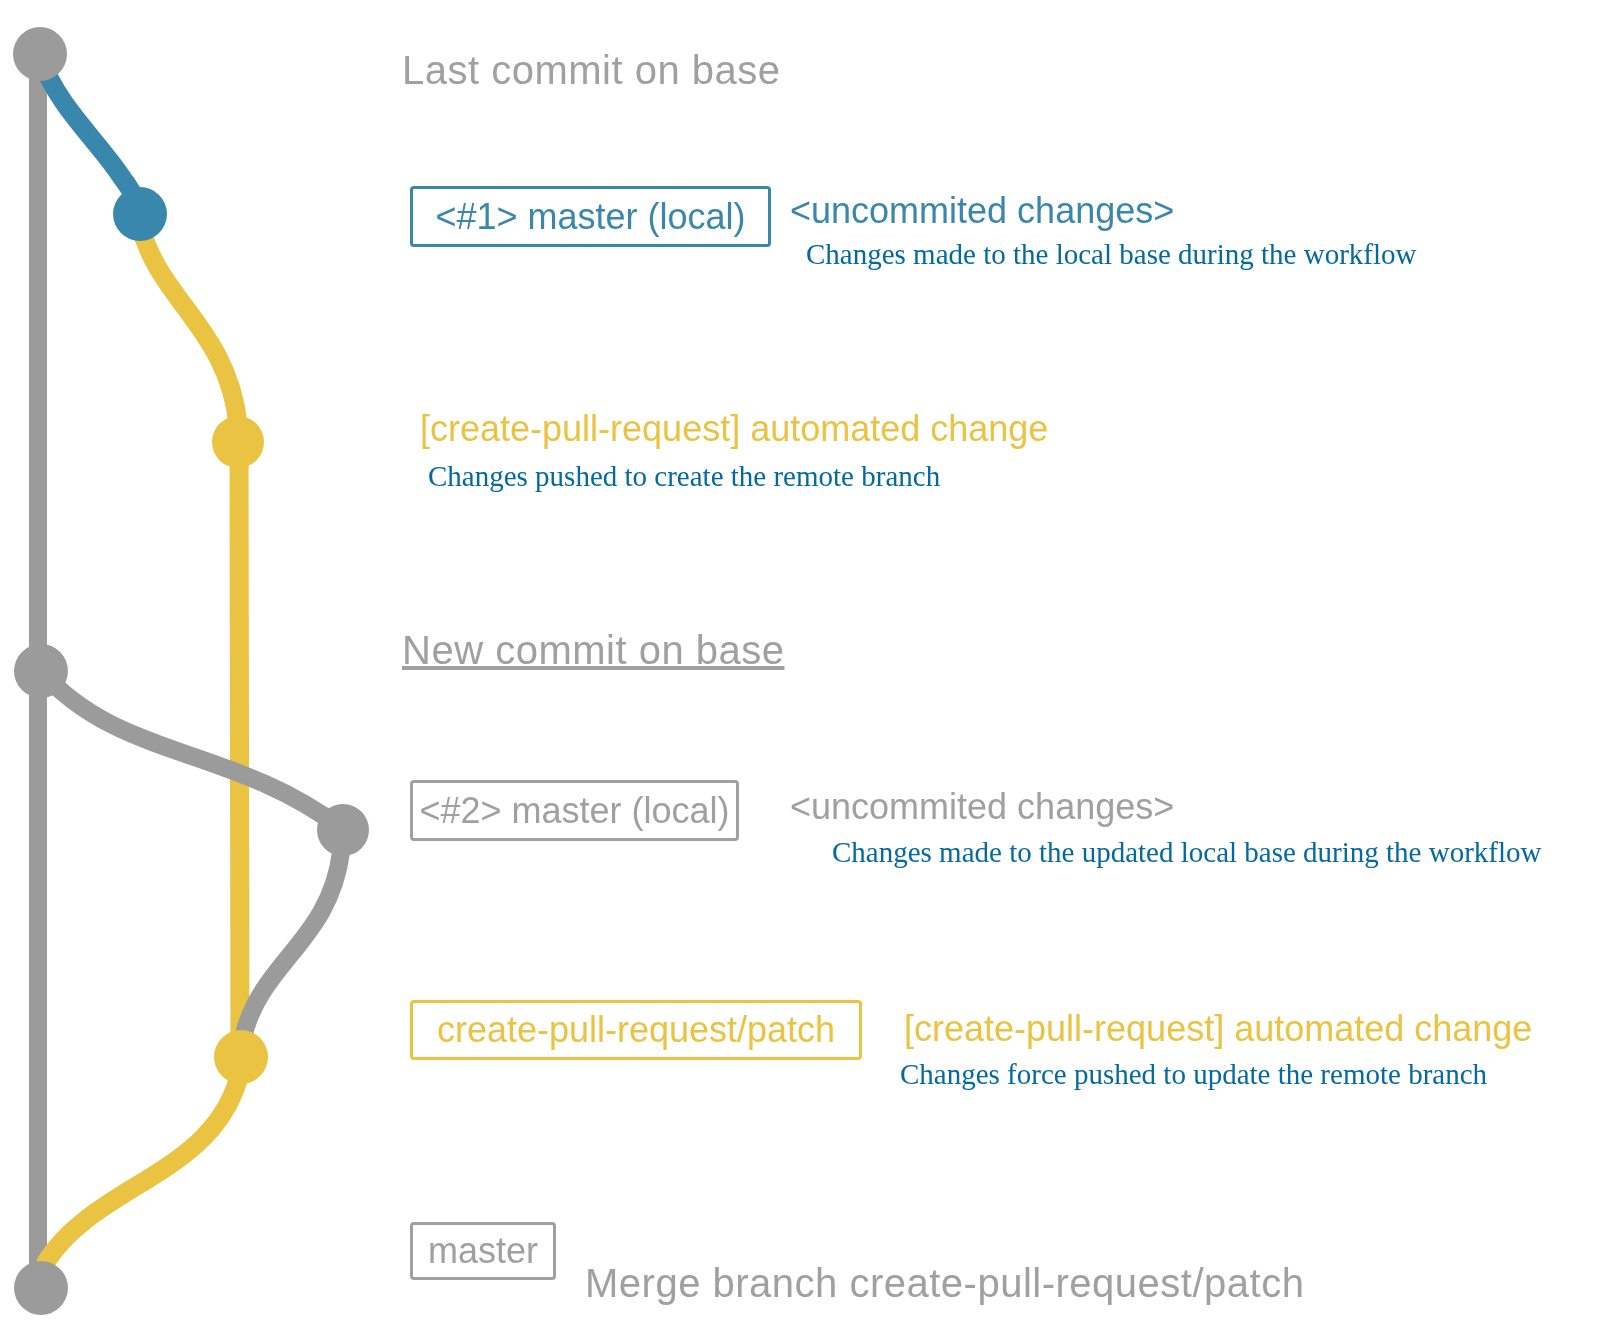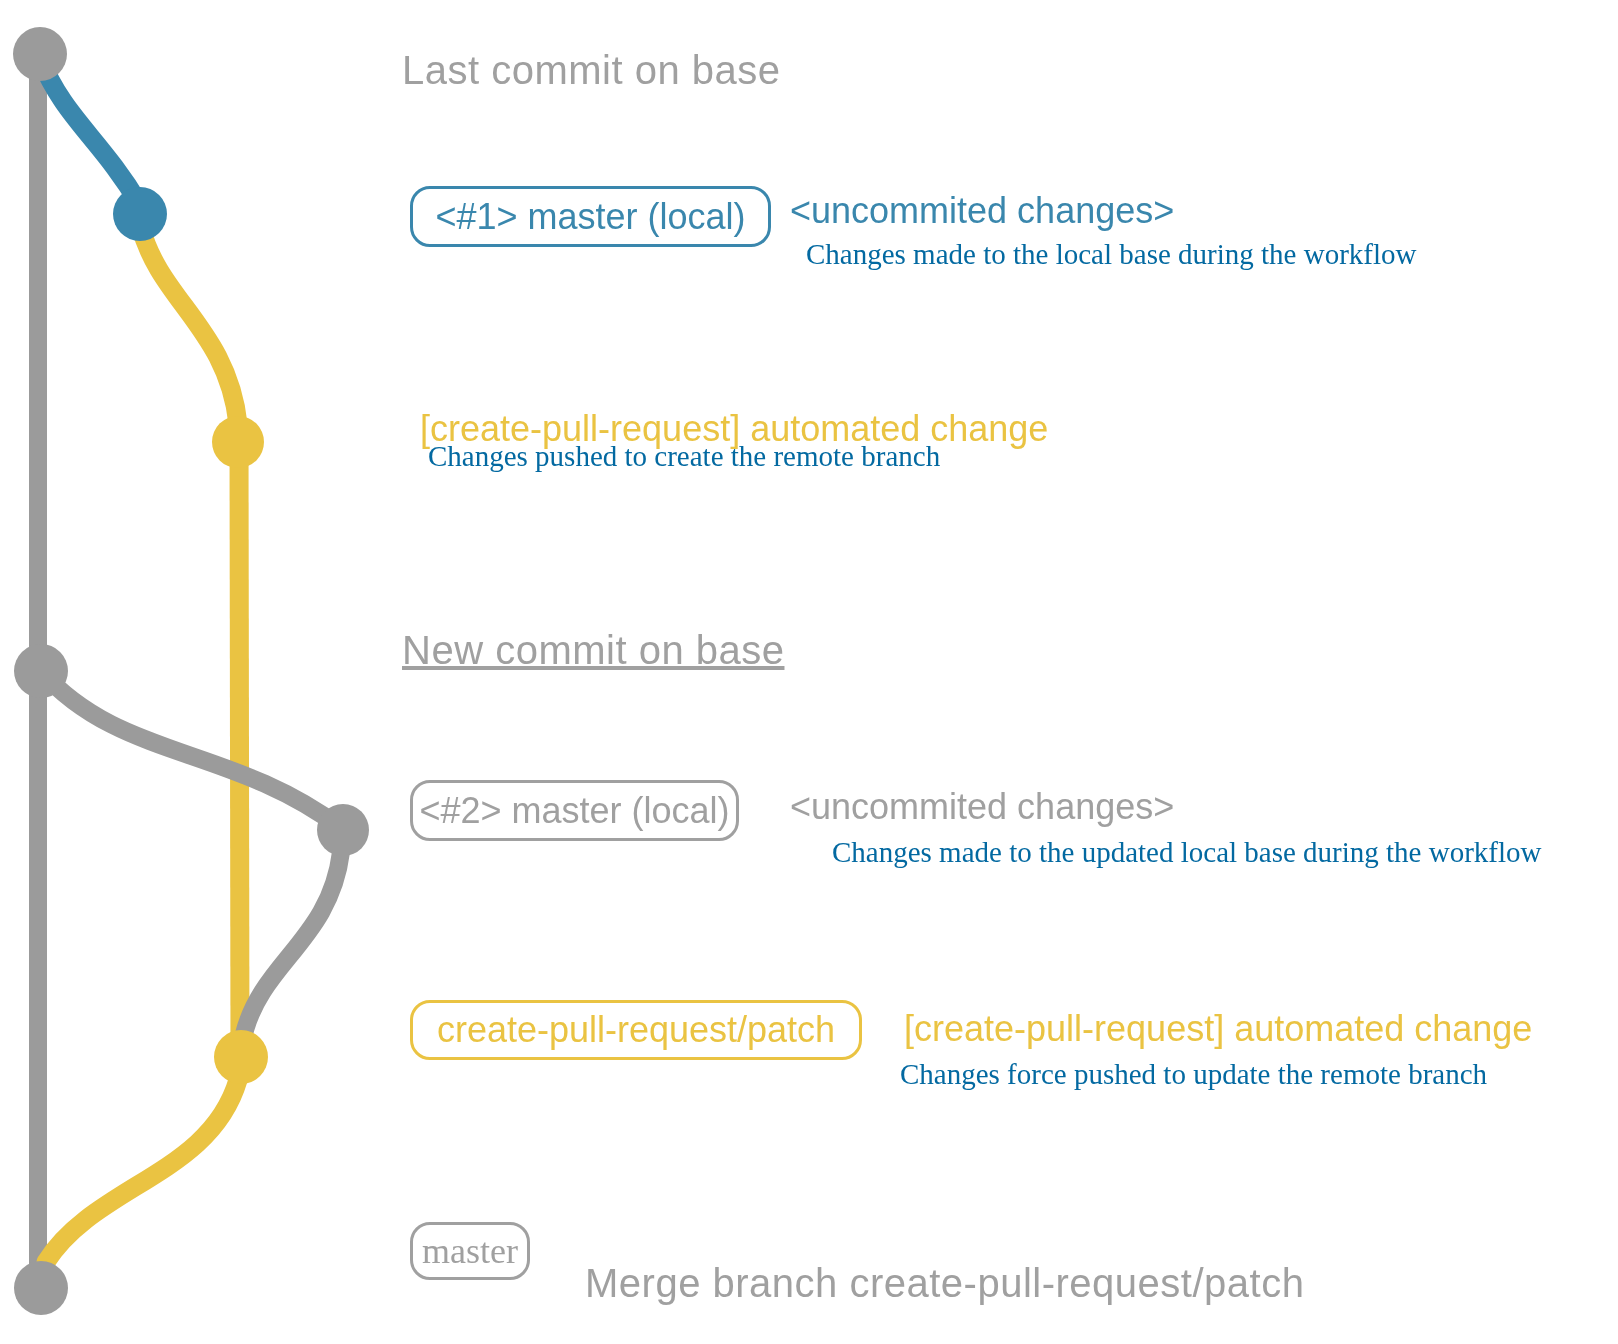--- a/index.html
+++ b/index.html
@@ -23,21 +23,21 @@
     position:absolute;
     font-size:40px;
     color:var(--graytext);
     white-space:nowrap;
     letter-spacing:0.5px;
   }
   .badge{
     position:absolute;
     display:flex;align-items:center;justify-content:center;
     border:3px solid;
-    border-radius:20px;
+    border-radius:4px;
     font-size:36px;
     white-space:nowrap;
     box-sizing:border-box;
   }
   .badge.blue{border-color:var(--blue);color:var(--blue);}
   .badge.gray{border-color:var(--graytext);color:var(--graytext);}
   .badge.yellow{border-color:var(--yellow);color:var(--yellow);}
   .tag{
     position:absolute;
     font-size:36px;
@@ -84,28 +84,28 @@
     <circle cx="41" cy="1288" r="27" class="gray-fill"></circle>
   </svg>
 
   <div class="note" style="left:402px;top:48px;">Last commit on base</div>
 
   <div class="badge blue" style="left:410px;top:186px;width:361px;height:61px;">&lt;#1&gt; master (local)</div>
   <div class="tag blue" style="left:790px;top:190px;">&lt;uncommited changes&gt;</div>
   <div class="desc" style="left:806px;top:238px;">Changes made to the local base during the workflow</div>
 
   <div class="tag yellow" style="left:400px;top:408px;">[create-pull-request] automated change</div>
-  <div class="desc" style="left:428px;top:440px;">Changes pushed to create the remote branch</div>
+  <div class="desc" style="left:428px;top:460px;">Changes pushed to create the remote branch</div>
 
   <div class="note" style="left:402px;top:628px;text-decoration:underline;">New commit on base</div>
 
   <div class="badge gray" style="left:410px;top:780px;width:329px;height:61px;">&lt;#2&gt; master (local)</div>
   <div class="tag gray" style="left:790px;top:786px;">&lt;uncommited changes&gt;</div>
   <div class="desc" style="left:832px;top:836px;">Changes made to the updated local base during the workflow</div>
 
   <div class="badge yellow" style="left:410px;top:1000px;width:452px;height:60px;">create-pull-request/patch</div>
   <div class="tag yellow" style="left:884px;top:1008px;">[create-pull-request] automated change</div>
   <div class="desc" style="left:900px;top:1058px;">Changes force pushed to update the remote branch</div>
 
-  <div class="badge gray" style="left:410px;top:1222px;width:120px;height:58px;font-family:Liberation Serif, serif;">master</div>
+  <div class="badge gray" style="left:410px;top:1222px;width:146px;height:58px;">master</div>
   <div class="note" style="left:585px;top:1228px;margin-top:33px;">Merge branch create-pull-request/patch</div>
 
 </div>
 
 </body></html>

